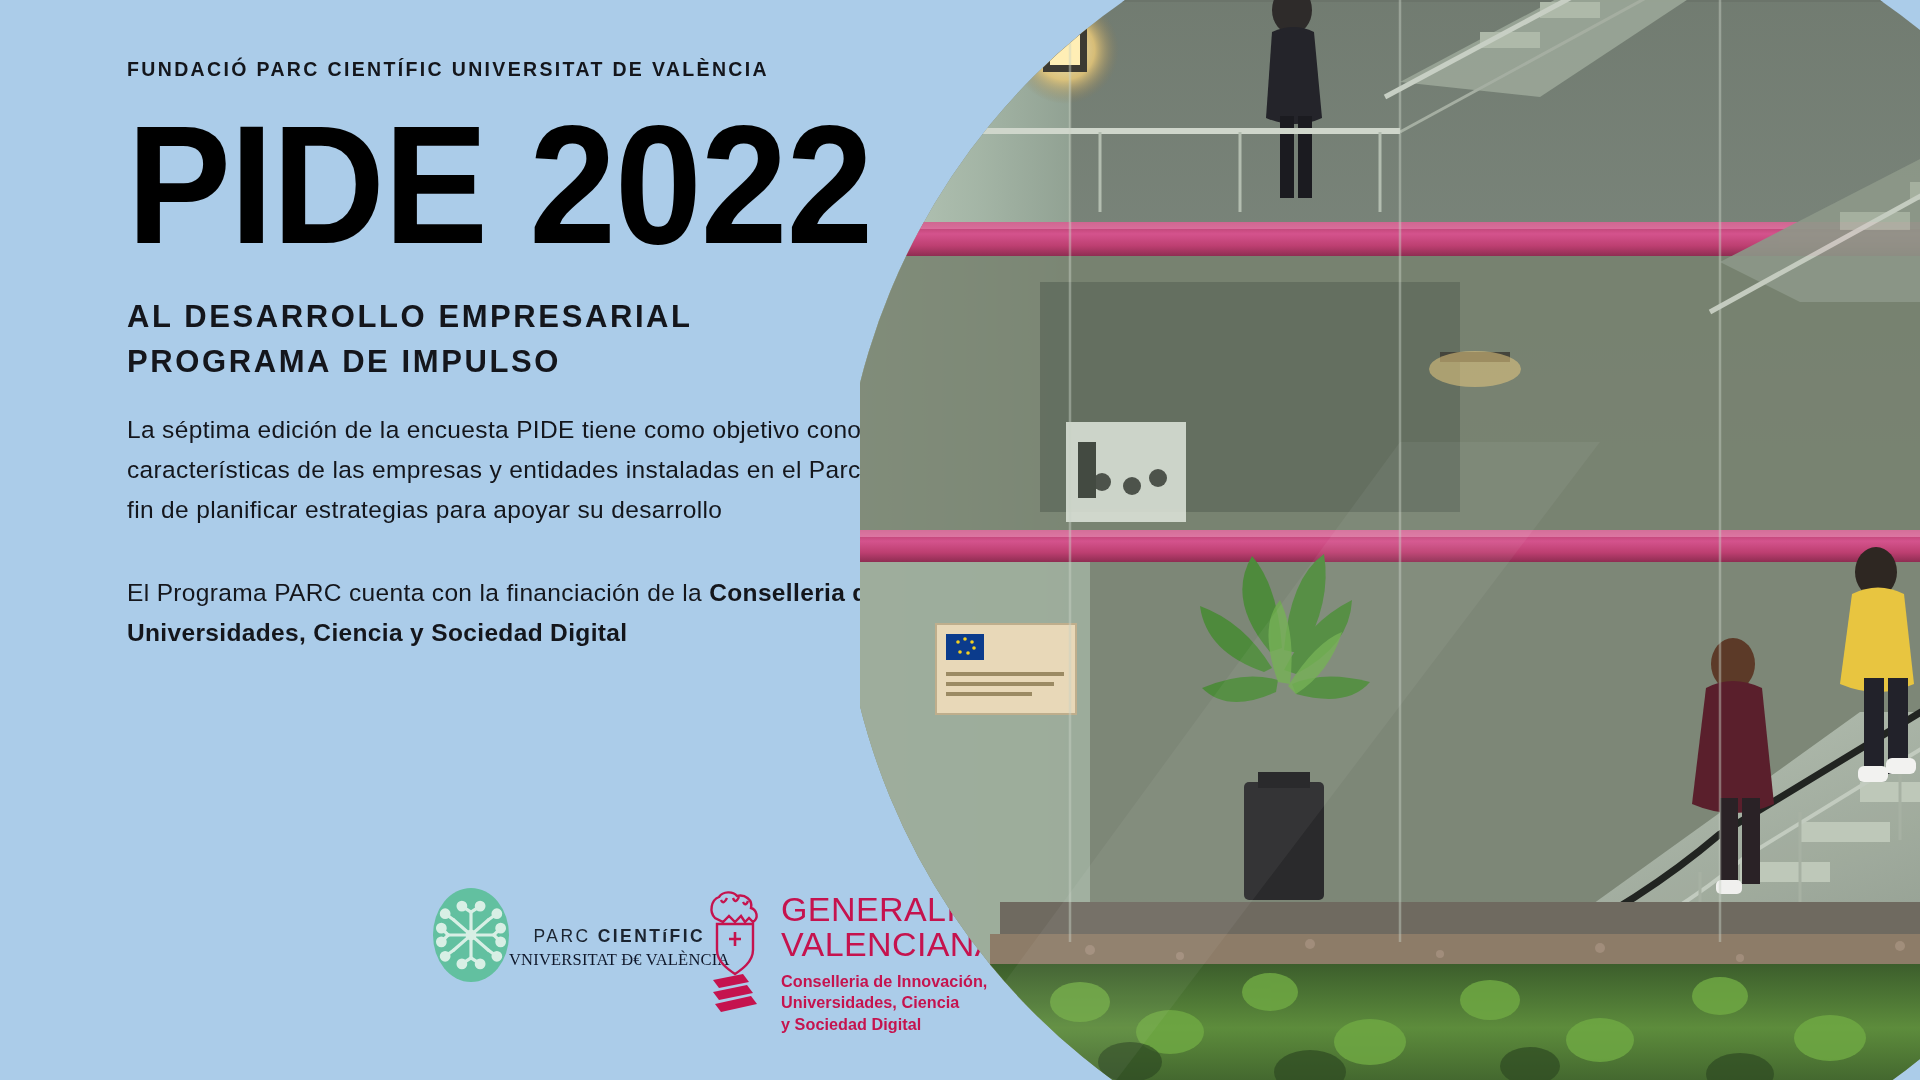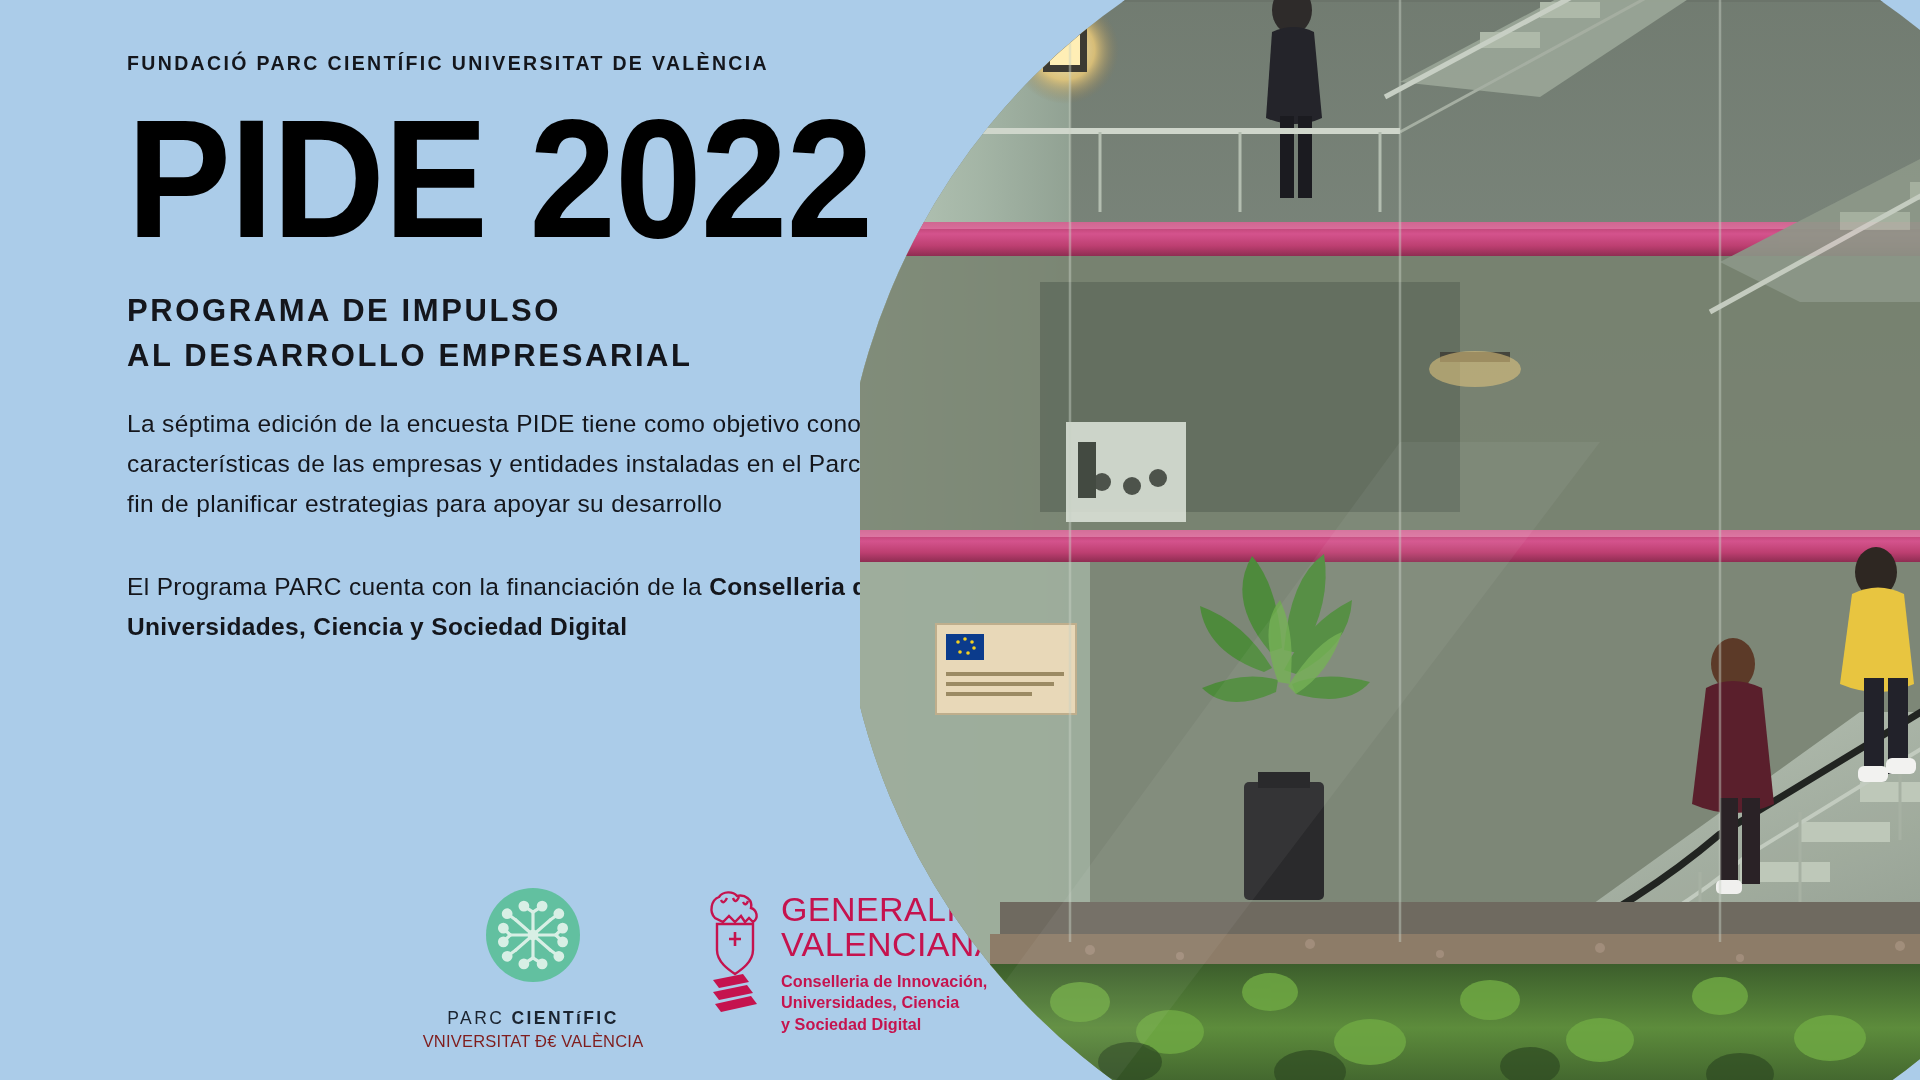--- a/index.html
+++ b/index.html
@@ -6,21 +6,21 @@
   html,body { width:1920px; height:1080px; overflow:hidden; }
   body {
     background:#abcce9;
     font-family:"Liberation Sans", sans-serif;
     position:relative;
   }
 
   
   .left-col {
     position:absolute;
-    left:0; top:8px;
+    left:0; top:14px;
     width:1120px; height:912px;
     padding:44px 0 0 127px;
   }
 
   .org-line {
     font-size:19.5px;
     font-weight:700;
     letter-spacing:2.35px;
     color:#14161c;
     line-height:1.2;
@@ -66,35 +66,35 @@
   .logos {
     position:absolute;
     left:433px;
     top:888px;
     display:flex;
     align-items:flex-start;
     gap:70px;
   }
 
   
-  .pc-logo { width:200px; display:flex; flex-direction:column; align-items:center; }
+  .pc-logo { width:200px; display:flex; flex-direction:row; align-items:center; }
   .pc-circle {
     width:94px; height:94px; border-radius:50%;
     background:#62c0a0;
     display:flex; align-items:center; justify-content:center;
   }
   .pc-text { margin-top:26px; text-align:center; white-space:nowrap; }
   .pc-l1 {
     font-size:17.5px; letter-spacing:2.4px; color:#1b2430;
   }
   .pc-l1 .light { font-weight:400; }
   .pc-l1 .strong { font-weight:700; }
   .pc-l2 {
-    font-family:Liberation Sans, sans-serif;
-    font-size:16.5px; letter-spacing:0.2px; color:#7f1d1d; margin-top:3px;
+    font-family:Liberation Serif, serif;
+    font-size:16.5px; letter-spacing:0.2px; color:#0f172a; margin-top:3px;
   }
 
   
   .gv-logo { display:flex; align-items:flex-start; gap:14px; }
   .gv-crest { width:64px; height:130px; flex:0 0 auto; }
   .gv-words { padding-top:4px; }
   .gv-l1, .gv-l2 {
     font-family:"Liberation Sans Narrow","Liberation Sans", sans-serif;
     font-size:34px; font-weight:400; line-height:1.03;
     color:#c5134e; letter-spacing:0.4px;
@@ -128,22 +128,22 @@
 </head>
 <body>
 
 <div class="left-col">
 
   <div class="org-line">FUNDACIÓ PARC CIENTÍFIC UNIVERSITAT DE VALÈNCIA</div>
 
   <div class="big-title">PIDE 2022</div>
 
   <div class="sub-title">
+    <div>AL DESARROLLO EMPRESARIAL</div>
     <div>PROGRAMA DE IMPULSO</div>
-    <div>AL DESARROLLO EMPRESARIAL</div>
   </div>
 
   <div class="body-p">La séptima edición de la encuesta PIDE tiene como objetivo conocer mejor las características de las empresas y entidades instaladas en el Parc Científic con el fin de planificar estrategias para apoyar su desarrollo</div>
 
   <div class="body-p second">
     <span>El Programa PARC cuenta con la financiación de la </span><span class="bold">Conselleria de Innovación, Universidades, Ciencia y Sociedad Digital</span>
   </div>
 </div>
 
 <div class="logos">

